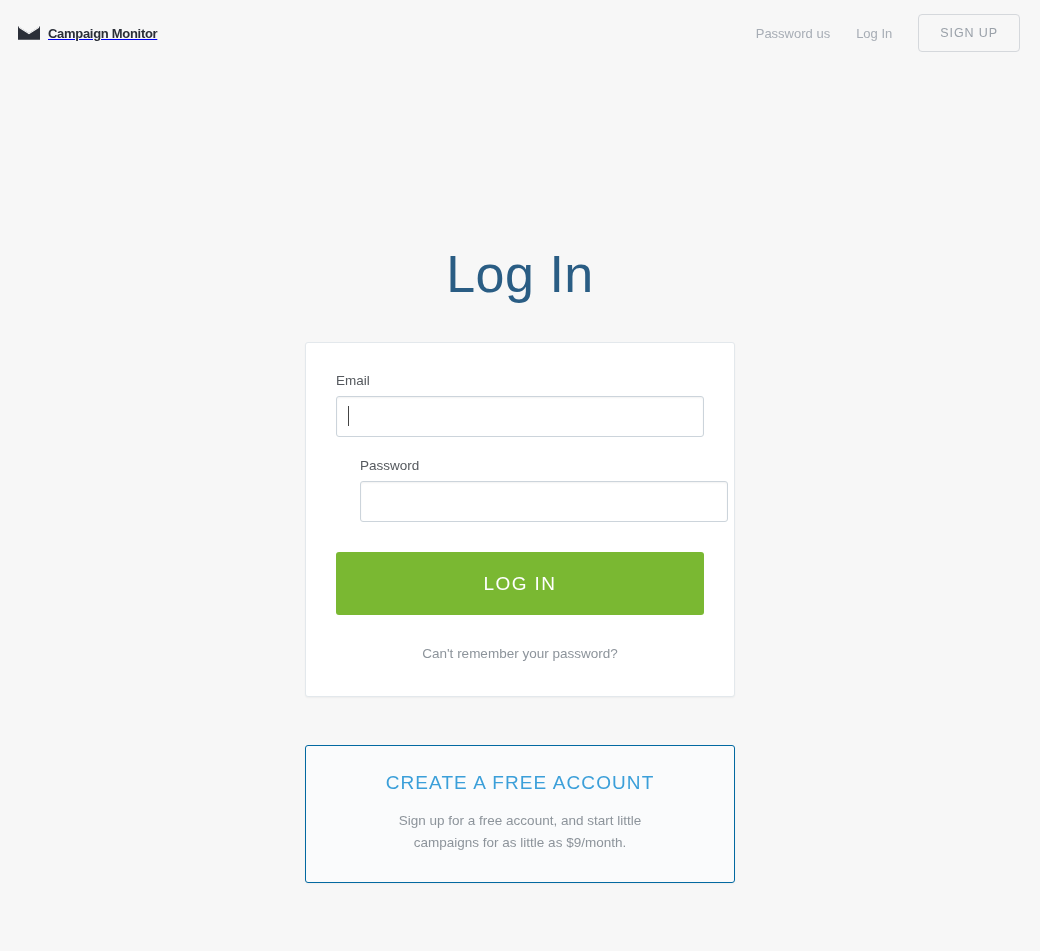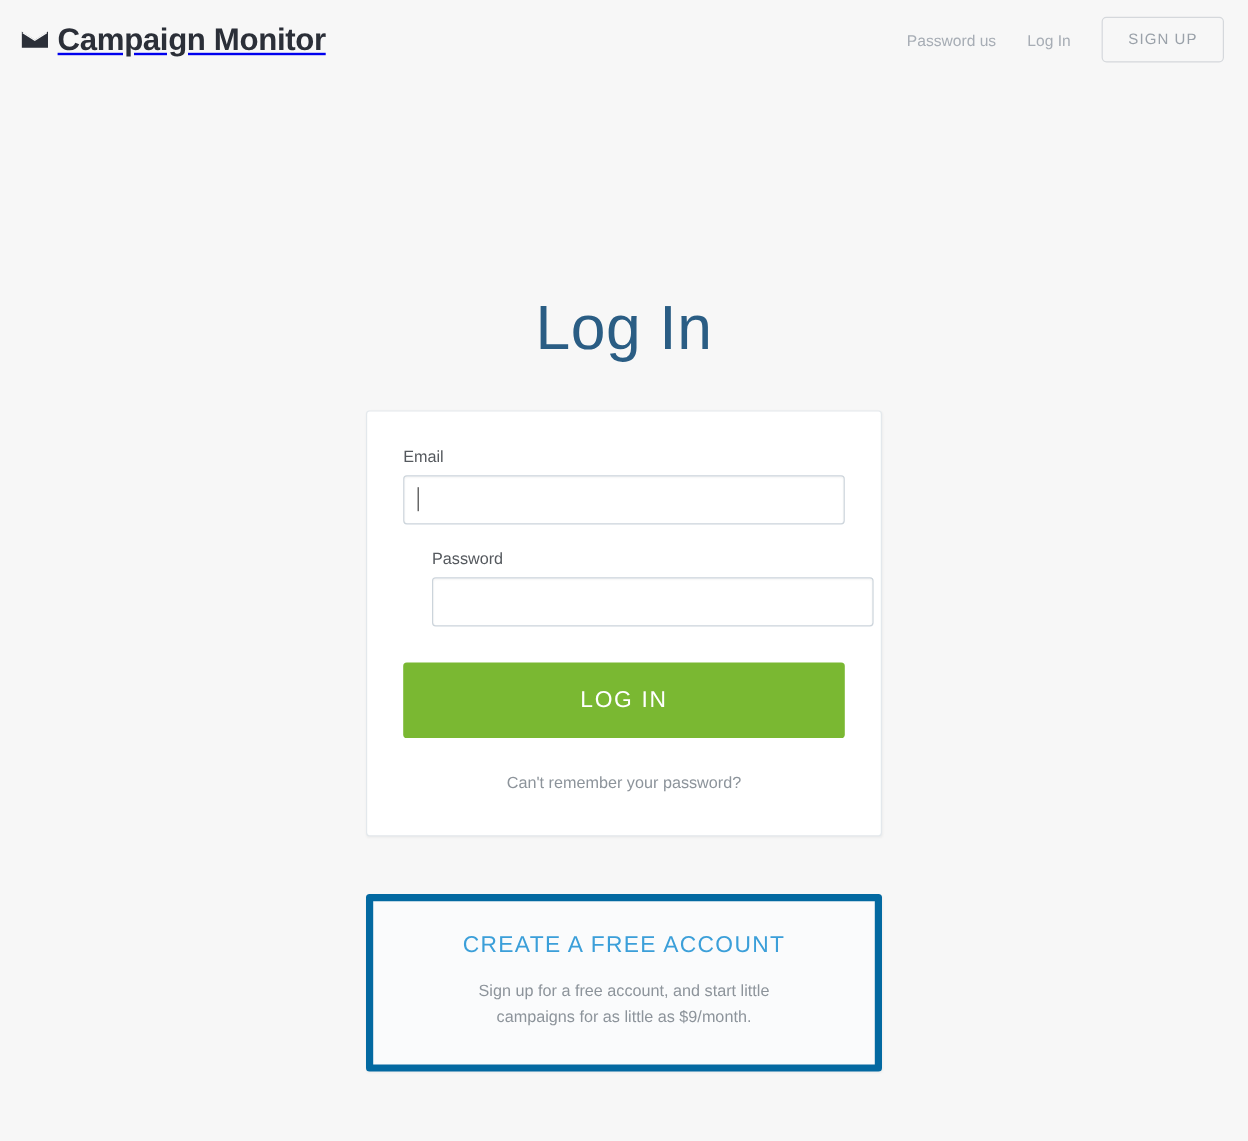--- a/index.html
+++ b/index.html
@@ -16,21 +16,21 @@
   .header {
     height: 66px;
     display: flex;
     align-items: center;
     padding: 0 20px 0 18px;
     background: #f7f7f7;
   }
   .brand { display: flex; align-items: center; gap: 8px; margin-right: 36px; }
   .brand-icon { width: 22px; height: 16px; display: block; }
   .brand-name {
-    font-size: 26px;
+    font-size: 13px;
     font-weight: bold;
     color: #2b2f38;
     letter-spacing: -0.3px;
     white-space: nowrap;
   }
   .mainnav { display: flex; align-items: center; gap: 28px; }
   .mainnav a {
     font-size: 12.5px;
     letter-spacing: 0.9px;
     color: #a7adb5;
@@ -123,21 +123,21 @@
   .forgot-link {
     font-size: 13.5px;
     color: #8d949b;
     text-decoration: none;
   }
 
   .promo {
     width: 430px;
     margin-top: 48px;
     background: #fafbfc;
-    border: 6px solid #0369a1;
+    border: 1px solid #0369a1;
     border-radius: 3px;
     box-shadow: 0 1px 2px rgba(0,0,0,0.04);
     padding: 26px 30px 28px 30px;
     text-align: center;
   }
   .promo-title {
     display: block;
     font-size: 19px;
     letter-spacing: 1.1px;
     color: #3b9fd9;

